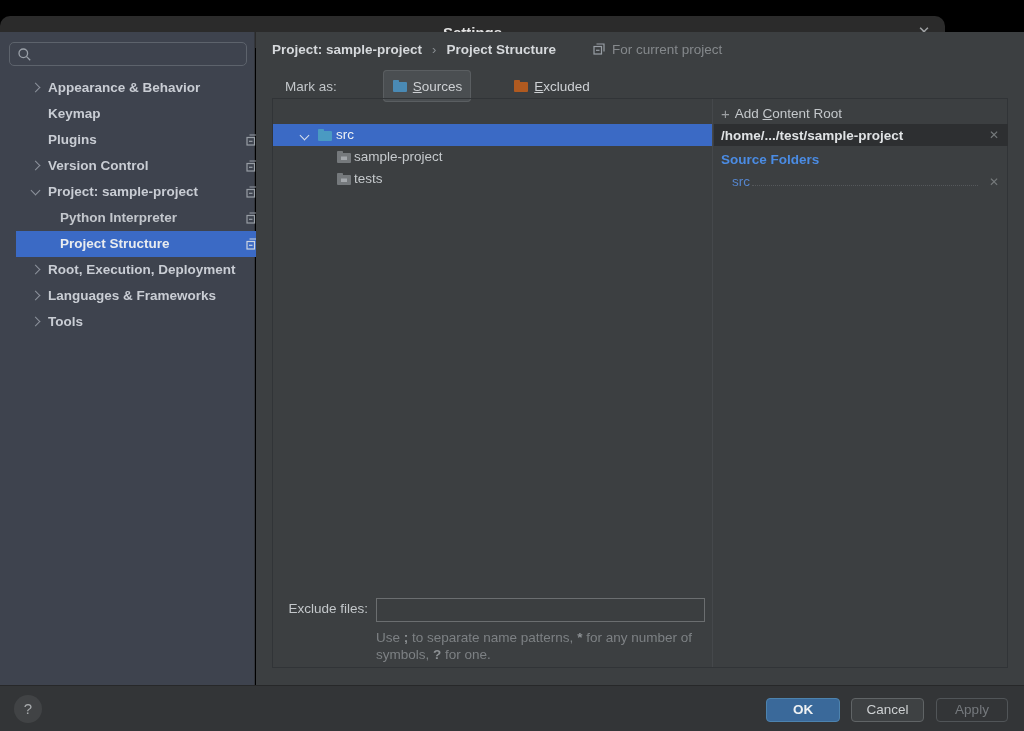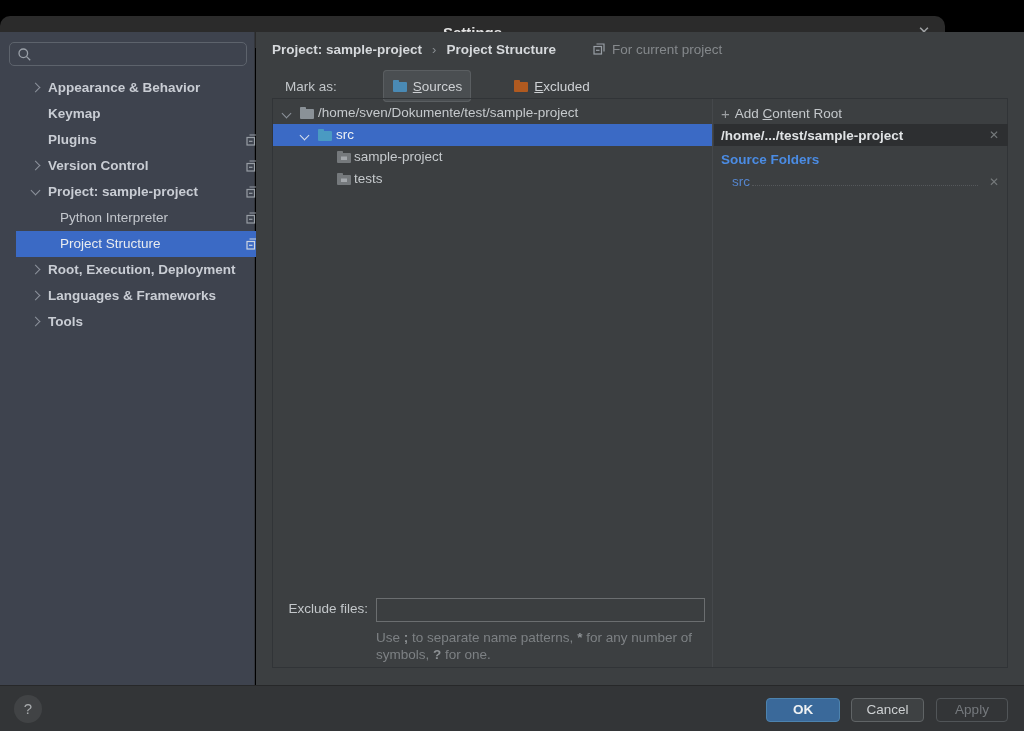--- a/index.html
+++ b/index.html
@@ -18,21 +18,21 @@
   
   .sidebar { position:absolute; left:0; top:32px; width:255px; height:653px;
              background:#3e434e; border-right:1px solid #33363c; }
   .searchbox { position:absolute; left:9px; top:10px; width:238px; height:24px;
                border:1px solid #5d636c; border-radius:5px;
                display:flex; align-items:center; padding-left:7px; background:transparent; }
   .searchbox svg { stroke:#9aa0a8; }
   .nav { position:absolute; left:16px; top:43px; width:255px; }
   .nav-item { position:relative; height:26px; line-height:26px; font-size:13.5px;
               color:#c9cdd4; font-weight:bold; padding-left:32px; cursor:default; }
-  .nav-item.child { font-weight:normal; padding-left:44px; color:#c3c7cd; }
+  .nav-item.child { font-weight:bold; padding-left:44px; color:#c3c7cd; }
   .nav-item.selected { background:#3b6ac5; color:#e9ecef; }
   .chev { position:absolute; width:7px; height:7px; border-right:1.5px solid #8d939c;
           border-bottom:1.5px solid #8d939c; top:9px; }
   .chev.right { transform:rotate(-45deg); left:16px; }
   .chev.down  { transform:rotate(45deg);  left:16px; top:8px; }
   .badge { position:absolute; right:12px; top:6px; }
   .dup-icon path, .dup-icon rect { stroke:#989ea5; stroke-width:1.2; fill:none; }
   .nav-item.selected .dup-icon path, .nav-item.selected .dup-icon rect { stroke:#cdd5e2; }
 
   
@@ -222,28 +222,20 @@
             <rect x="1" y="3" width="14" height="10" rx="1"></rect>
         </svg>
         <span><span class="mnemonic">E</span><span>xcluded</span></span>
       </span>
     </div>
 
     <div class="content-box">
 
       <div class="tree-pane">
 
-        <div class="tree-row" style="top:3px;">
-          <span class="chev down" style="left:10px;"></span>
-          <svg class="f-icon" style="left:26px;" width="16" height="14" viewBox="0 0 16 14" fill="#8a9197">
-            <rect x="1" y="1" width="6" height="4" rx="0.8"></rect>
-              <rect x="1" y="3" width="14" height="10" rx="1"></rect>
-          </svg>
-          <span class="tree-label" style="left:45px;">/home/sven/Dokumente/test/sample-project</span>
-        </div>
 
         <div class="tree-row selected" style="top:25px;">
           <span class="chev down" style="left:28px;"></span>
           <svg class="f-icon" style="left:44px;" width="16" height="14" viewBox="0 0 16 14" fill="#4a9ac2">
             <rect x="1" y="1" width="6" height="4" rx="0.8"></rect>
               <rect x="1" y="3" width="14" height="10" rx="1"></rect>
           </svg>
           <span class="tree-label" style="left:63px;">src</span>
         </div>
 

